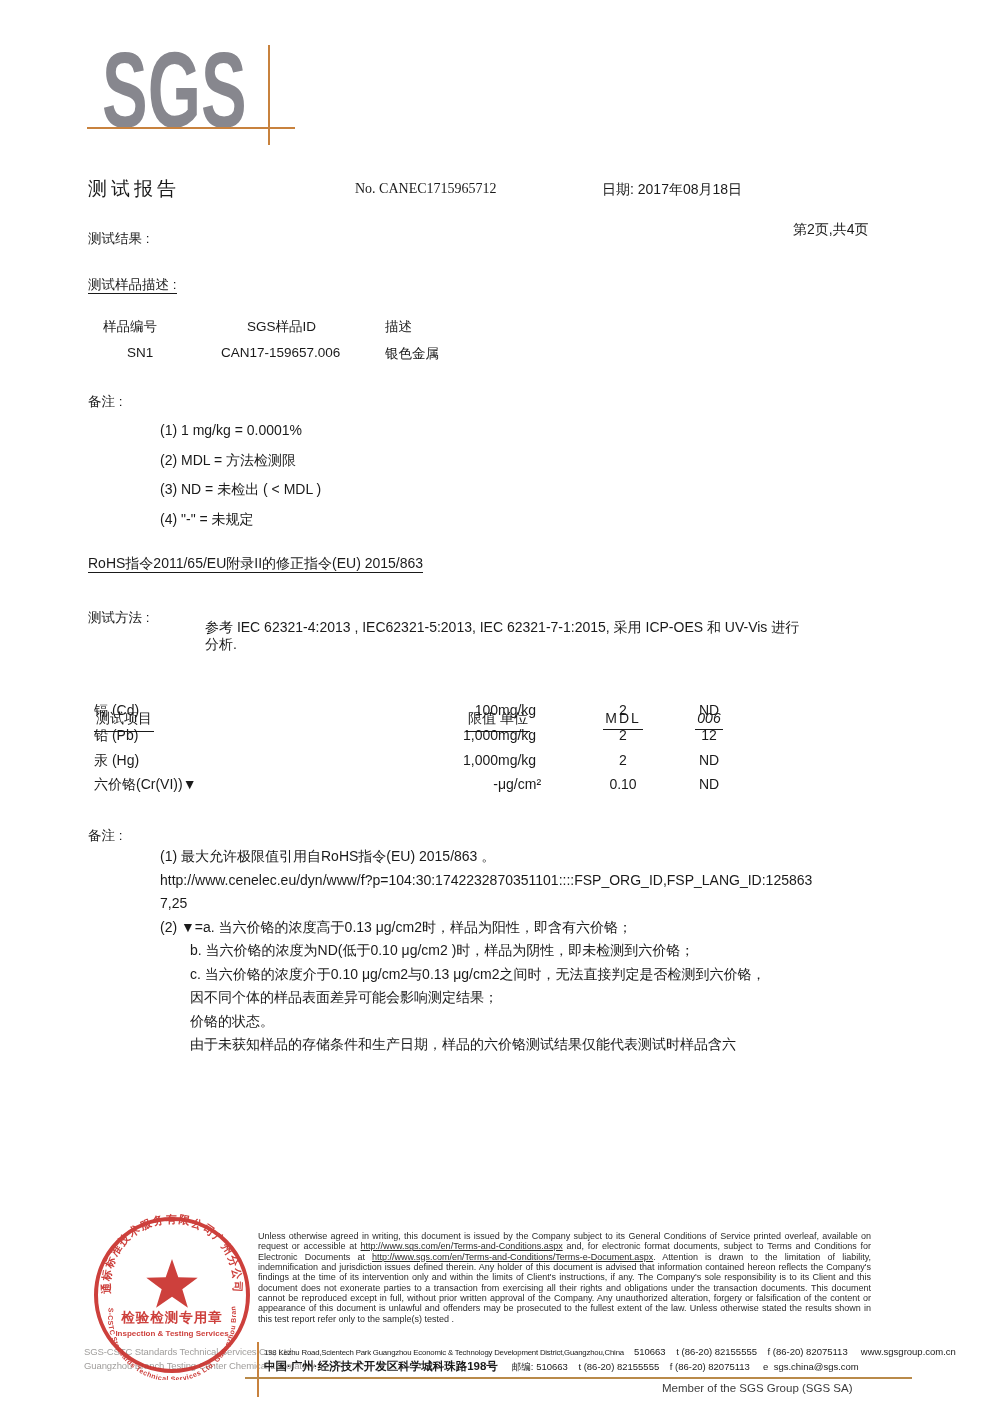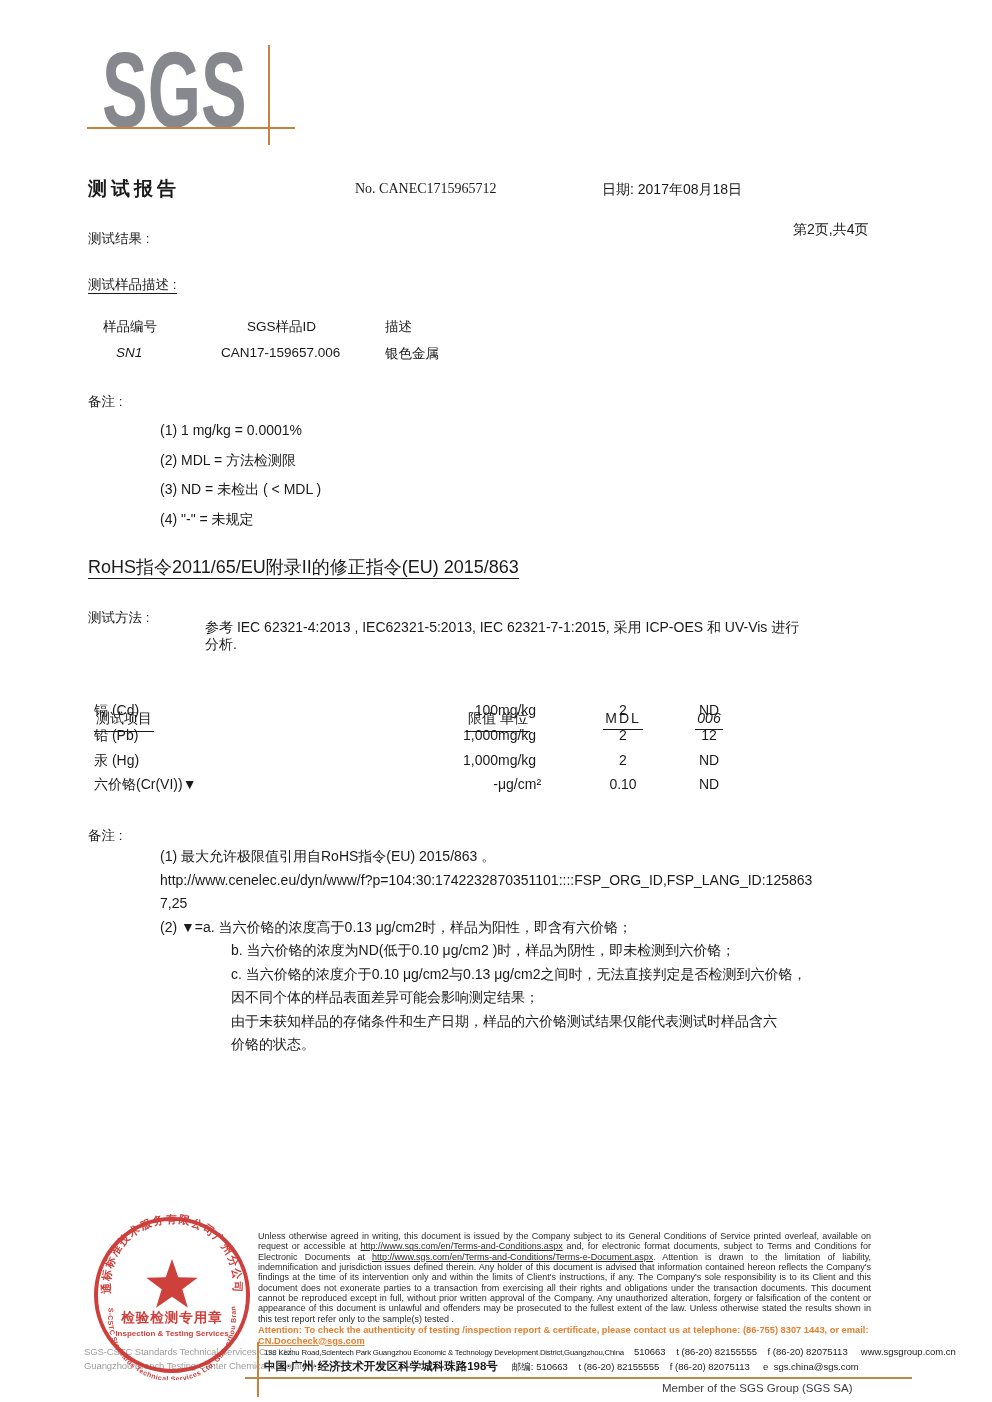--- a/index.html
+++ b/index.html
@@ -7,59 +7,59 @@
         font-family:"Liberation Sans","DejaVu Sans",sans-serif;color:#1a1a1a;overflow:hidden;}
   .abs{position:absolute;}
 
   
   .logo{left:102px;top:28px;font-weight:bold;font-size:107px;color:#87878e;
         transform:scaleX(0.64);transform-origin:0 0;line-height:1.16;}
   .logo-hline{left:87px;top:127px;width:208px;height:2px;background:#c8823e;}
   .logo-vline{left:268px;top:45px;width:2px;height:100px;background:#c8823e;}
 
   
-  .title{left:88px;top:176px;font-size:19px;font-weight:bold;letter-spacing:4px;}
+  .title{left:88px;top:176px;font-size:19px;font-weight:normal;letter-spacing:4px;}
   .rno{left:355px;top:181px;font-size:14px;font-family:Liberation Serif, serif;}
   .rdate{left:602px;top:181px;font-size:14px;}
   .rpage{left:793px;top:181px;font-size:14px;margin-top:40px;}
 
   .s13{font-size:13.5px;}
   .u{border-bottom:1.5px solid #1a1a1a;padding-bottom:1px;}
 
   .results-label{left:88px;top:230px;}
   .sample-heading{left:88px;top:276px;}
 
   .sth1{left:103px;top:318px;}.sth2{left:247px;top:318px;}.sth3{left:385px;top:318px;}
-  .stv1{left:116px;top:345px;font-style:italic;}.stv2{left:221px;top:345px;}.stv3{left:385px;top:345px;}
+  .stv1{left:127px;top:345px;}.stv2{left:221px;top:345px;}.stv3{left:385px;top:345px;}
 
   .remarks1-label{left:88px;top:393px;}
   .remarks1{left:160px;top:416px;font-size:14px;line-height:29.5px;}
 
-  .rohs{left:88px;top:555px;font-size:18px;}
+  .rohs{left:88px;top:555px;font-size:14px;}
   .method-label{left:88px;top:609px;}
   .method1{left:205px;top:609px;font-size:14px;margin-top:10px;}
   .method2{left:205px;top:636px;font-size:14px;}
 
   
   .rtable{left:88px;top:670px;font-size:14px;}
   .rrow{display:flex;height:24.8px;align-items:flex-start;}
   .rhead{height:32px;}
   .c{flex:none;}
   .c.item{width:322px;padding-left:6px;}
   .c.limit{width:82px;text-align:right;}
   .c.unit{width:95px;text-align:left;}
   .c.mdl{width:60px;text-align:center;}
   .c.res{width:112px;text-align:center;}
   .ru{display:inline-block;border-bottom:1.6px solid #1a1a1a;padding:0 2px 3px 2px;margin-top:40px;}
   .it{font-style:italic;}
   .mdl-ls{letter-spacing:2px;}
 
   .remarks2-label{left:88px;top:827px;}
   .remarks2{left:160px;top:845px;width:792px;font-size:14px;line-height:23.5px;}
-  .remarks2 .ind{margin-left:71px;}
+  .remarks2 .ind{margin-left:30px;}
 
   
   .company1{left:84px;top:1346px;font-size:9.5px;color:#a09e9c;letter-spacing:-0.1px;white-space:nowrap;}
   .company2{left:84px;top:1360px;font-size:9.5px;color:#a09e9c;letter-spacing:-0.1px;white-space:nowrap;}
   .stamp{left:87px;top:1210px;opacity:.92;}
   .st-cn{font-size:11px;font-weight:bold;fill:#c9302c;letter-spacing:1.5px;}
   .st-en{font-size:7px;font-weight:bold;fill:#c9302c;letter-spacing:.4px;}
   .st-title{font-size:13.5px;font-weight:bold;fill:#c9302c;letter-spacing:1px;}
   .st-sub{font-size:8px;font-weight:bold;fill:#c9302c;}
 
@@ -157,41 +157,40 @@
 
   <div class="abs remarks2-label s13">备注 :</div>
   <div class="abs remarks2">
     <div>(1) 最大允许极限值引用自RoHS指令(EU) 2015/863 。</div>
     <div>http://www.cenelec.eu/dyn/www/f?p=104:30:1742232870351101::::FSP_ORG_ID,FSP_LANG_ID:125863</div>
     <div>7,25</div>
     <div>(2) ▼=a. 当六价铬的浓度高于0.13 μg/cm2时，样品为阳性，即含有六价铬；</div>
     <div class="ind">b. 当六价铬的浓度为ND(低于0.10 μg/cm2 )时，样品为阴性，即未检测到六价铬；</div>
     <div class="ind">c. 当六价铬的浓度介于0.10 μg/cm2与0.13 μg/cm2之间时，无法直接判定是否检测到六价铬，</div>
     <div class="ind">因不同个体的样品表面差异可能会影响测定结果；</div>
+    <div class="ind">价铬的状态。</div>
     <div class="ind">由于未获知样品的存储条件和生产日期，样品的六价铬测试结果仅能代表测试时样品含六</div>
-    <div class="ind">价铬的状态。</div>
   </div>
 
   <div class="abs company1">SGS-CSTC Standards Technical Services Co., Ltd.</div>
   <div class="abs company2">Guangzhou Branch Testing Center Chemical Laboratory.</div>
 
   <svg class="abs stamp" width="170" height="170" viewBox="0 0 170 170">
     <circle cx="85" cy="85" r="76" fill="none" stroke="#c9302c" stroke-width="4"></circle>
     <path id="arcTop" d="M 23.2,79.6 A 62,62 0 1 1 146.8,79.6" fill="none"></path>
     <path id="arcBot" d="M 22,96.1 A 64,64 0 1 0 148,96.1" fill="none"></path>
     <polygon fill="#c9302c" points="85,49 91.3,67.3 110.7,67.7 95.3,79.3 100.9,97.8 85,86.8 69.1,97.8 74.7,79.3 59.3,67.7 78.7,67.3"></polygon>
     <text class="st-cn"><textPath href="#arcTop" startOffset="50%" text-anchor="middle">通标标准技术服务有限公司广州分公司</textPath></text>
     <text class="st-en"><textPath href="#arcBot" startOffset="50%" text-anchor="middle">SGS-CSTC Standards Technical Services Ltd. Guangzhou Branch</textPath></text>
     <text x="85" y="112" text-anchor="middle" class="st-title">检验检测专用章</text>
     <text x="85" y="126" text-anchor="middle" class="st-sub">Inspection &amp; Testing Services</text>
   </svg>
 
   <div class="abs disclaimer"><span>Unless otherwise agreed in writing, this document is issued by the Company subject to its General Conditions of Service printed overleaf, available on request or accessible at </span><span class="disc-url">http://www.sgs.com/en/Terms-and-Conditions.aspx</span><span> and, for electronic format documents, subject to Terms and Conditions for Electronic Documents at </span><span class="disc-url">http://www.sgs.com/en/Terms-and-Conditions/Terms-e-Document.aspx</span><span>. Attention is drawn to the limitation of liability, indemnification and jurisdiction issues defined therein. Any holder of this document is advised that information contained hereon reflects the Company's findings at the time of its intervention only and within the limits of Client's instructions, if any. The Company's sole responsibility is to its Client and this document does not exonerate parties to a transaction from exercising all their rights and obligations under the transaction documents. This document cannot be reproduced except in full, without prior written approval of the Company. Any unauthorized alteration, forgery or falsification of the content or appearance of this document is unlawful and offenders may be prosecuted to the fullest extent of the law. Unless otherwise stated the results shown in this test report refer only to the sample(s) tested .</span></div>
 
-  <div class="abs attention"><span>Attention: To check the authenticity of testing /inspection report &amp; certificate, please contact us at telephone: (86-755) 8307 1443, or email: </span><span class="attn-email">CN.Doccheck@sgs.com</span></div>
 
   <div class="abs addr-vline"></div>
   <div class="abs addr-en">
     <span class="street">198 Kezhu Road,Scientech Park Guangzhou Economic &amp; Technology Development District,Guangzhou,China</span><span class="rest">510663    t (86-20) 82155555    f (86-20) 82075113     www.sgsgroup.com.cn</span>
   </div>
   <div class="abs addr-cn">
     <span class="street">中国·广州·经济技术开发区科学城科珠路198号</span><span class="rest">邮编: 510663    t (86-20) 82155555    f (86-20) 82075113     e  sgs.china@sgs.com</span>
   </div>
 
   <div class="abs footer-hline"></div>

